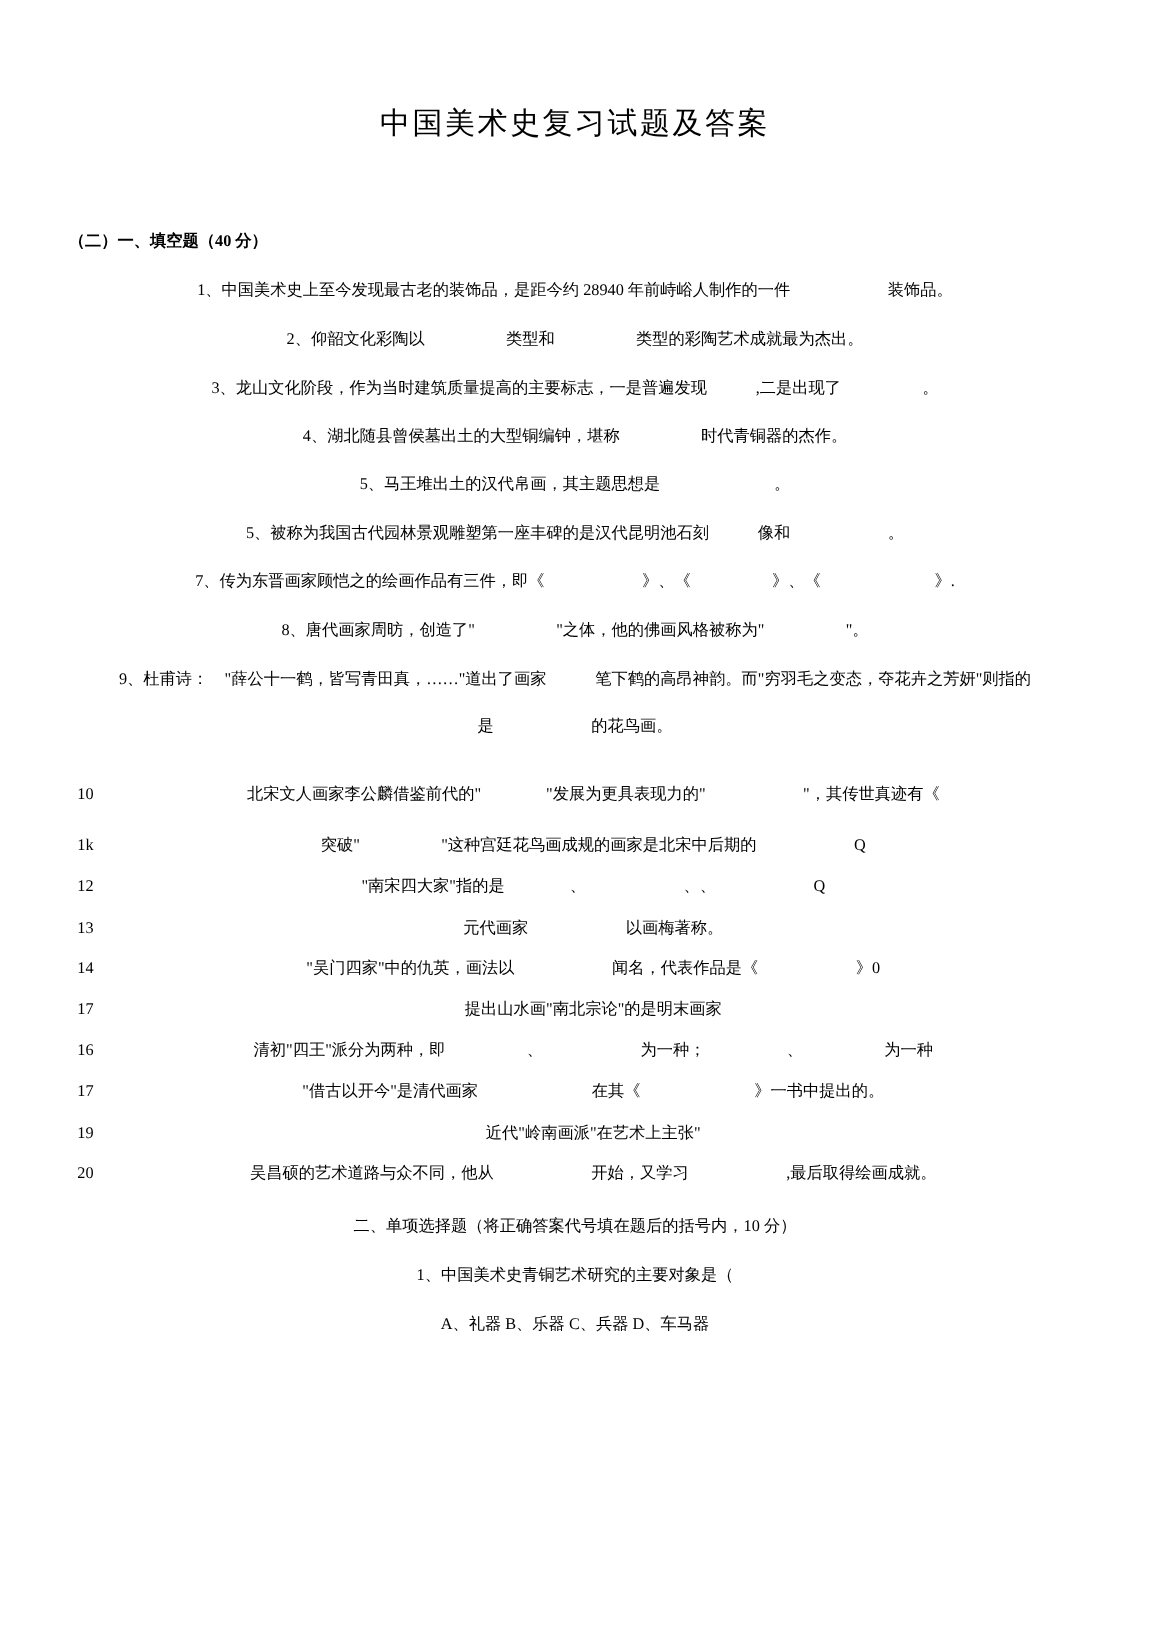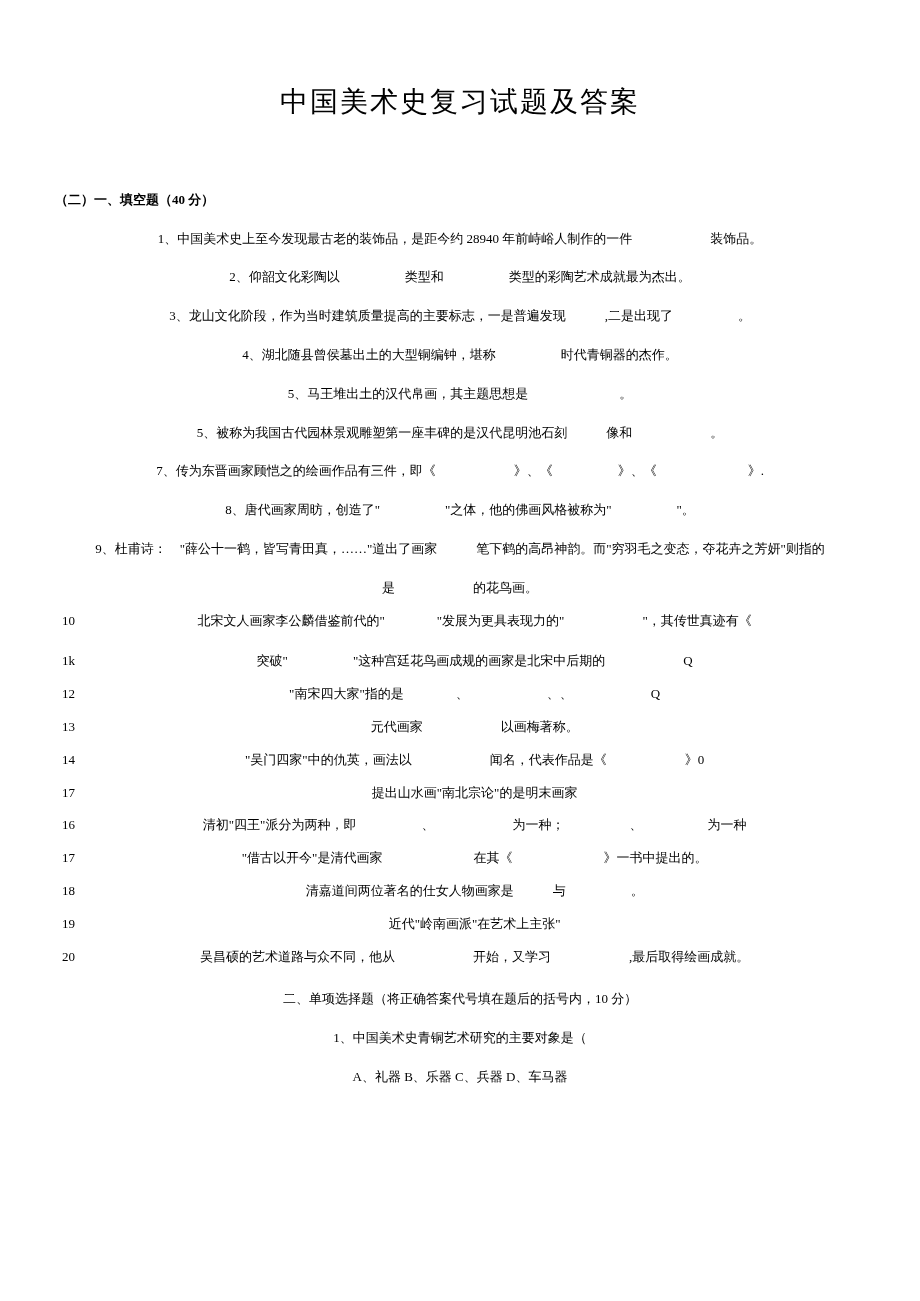--- a/index.html
+++ b/index.html
@@ -12,21 +12,21 @@
       background: #ffffff;
       width: 920px;
       min-height: 1301px;
       padding: 80px 55px;
       color: #000000;
       font-size: 13px;
       line-height: 1.6;
     }
     .title {
       text-align: center;
-      font-size: 28px;
+      font-size: 24px;
       font-weight: normal;
       margin-bottom: 65px;
       letter-spacing: 2px;
     }
     .section-header {
       margin-bottom: 18px;
       font-weight: bold;
     }
     .question-line {
       margin-bottom: 18px;
@@ -56,21 +56,21 @@
 
 <div class="question-line">1、中国美术史上至今发现最古老的装饰品，是距今约 28940 年前峙峪人制作的一件　　　　　　装饰品。</div>
 <div class="question-line">2、仰韶文化彩陶以　　　　　类型和　　　　　类型的彩陶艺术成就最为杰出。</div>
 <div class="question-line">3、龙山文化阶段，作为当时建筑质量提高的主要标志，一是普遍发现　　　,二是出现了　　　　　。</div>
 <div class="question-line">4、湖北随县曾侯墓出土的大型铜编钟，堪称　　　　　时代青铜器的杰作。</div>
 <div class="question-line">5、马王堆出土的汉代帛画，其主题思想是　　　　　　　。</div>
 <div class="question-line">5、被称为我国古代园林景观雕塑第一座丰碑的是汉代昆明池石刻　　　像和　　　　　　。</div>
 <div class="question-line">7、传为东晋画家顾恺之的绘画作品有三件，即《　　　　　　》、《　　　　　》、《　　　　　　　》.</div>
 <div class="question-line">8、唐代画家周昉，创造了"　　　　　"之体，他的佛画风格被称为"　　　　　"。</div>
 <div class="question-line">9、杜甫诗：　"薛公十一鹤，皆写青田真，……"道出了画家　　　笔下鹤的高昂神韵。而"穷羽毛之变态，夺花卉之芳妍"则指的</div>
-<div class="question-line" style="margin-bottom:12px;">是　　　　　　的花鸟画。</div>
+<div class="question-line" style="margin-bottom:33px;">是　　　　　　的花鸟画。</div>
 
 <div class="list-section">
   <div class="question-line" style="margin-bottom:20px;">
     <span class="num-col">10</span>
     <span class="content-col">北宋文人画家李公麟借鉴前代的"　　　　"发展为更具表现力的"　　　　　　"，其传世真迹有《</span>
   </div>
   <div class="question-line">
     <span class="num-col">1k</span>
     <span class="content-col">突破"　　　　　"这种宫廷花鸟画成规的画家是北宋中后期的　　　　　　Q</span>
   </div>
@@ -92,24 +92,20 @@
   </div>
   <div class="question-line">
     <span class="num-col">16</span>
     <span class="content-col">清初"四王"派分为两种，即　　　　　、　　　　　　为一种；　　　　　、　　　　　为一种</span>
   </div>
   <div class="question-line">
     <span class="num-col">17</span>
     <span class="content-col">"借古以开今"是清代画家　　　　　　　在其《　　　　　　　》一书中提出的。</span>
   </div>
   <div class="question-line">
-    <span class="num-col">18</span>
-    <span class="content-col">清嘉道间两位著名的仕女人物画家是　　　与　　　　　。</span>
-  </div>
-  <div class="question-line">
     <span class="num-col">19</span>
     <span class="content-col">近代"岭南画派"在艺术上主张"</span>
   </div>
   <div class="question-line" style="margin-bottom:22px;">
     <span class="num-col">20</span>
     <span class="content-col">吴昌硕的艺术道路与众不同，他从　　　　　　开始，又学习　　　　　　,最后取得绘画成就。</span>
   </div>
 </div>
 
 <div class="question-line">二、单项选择题（将正确答案代号填在题后的括号内，10 分）</div>

